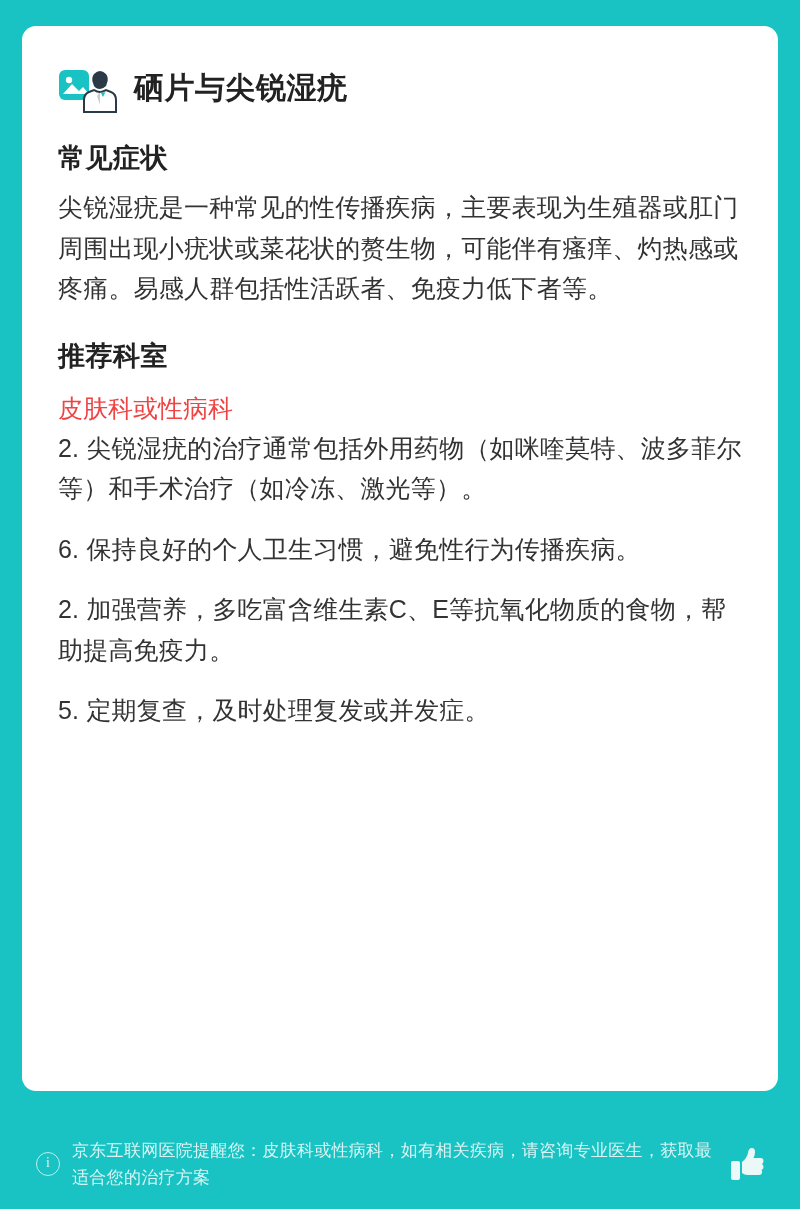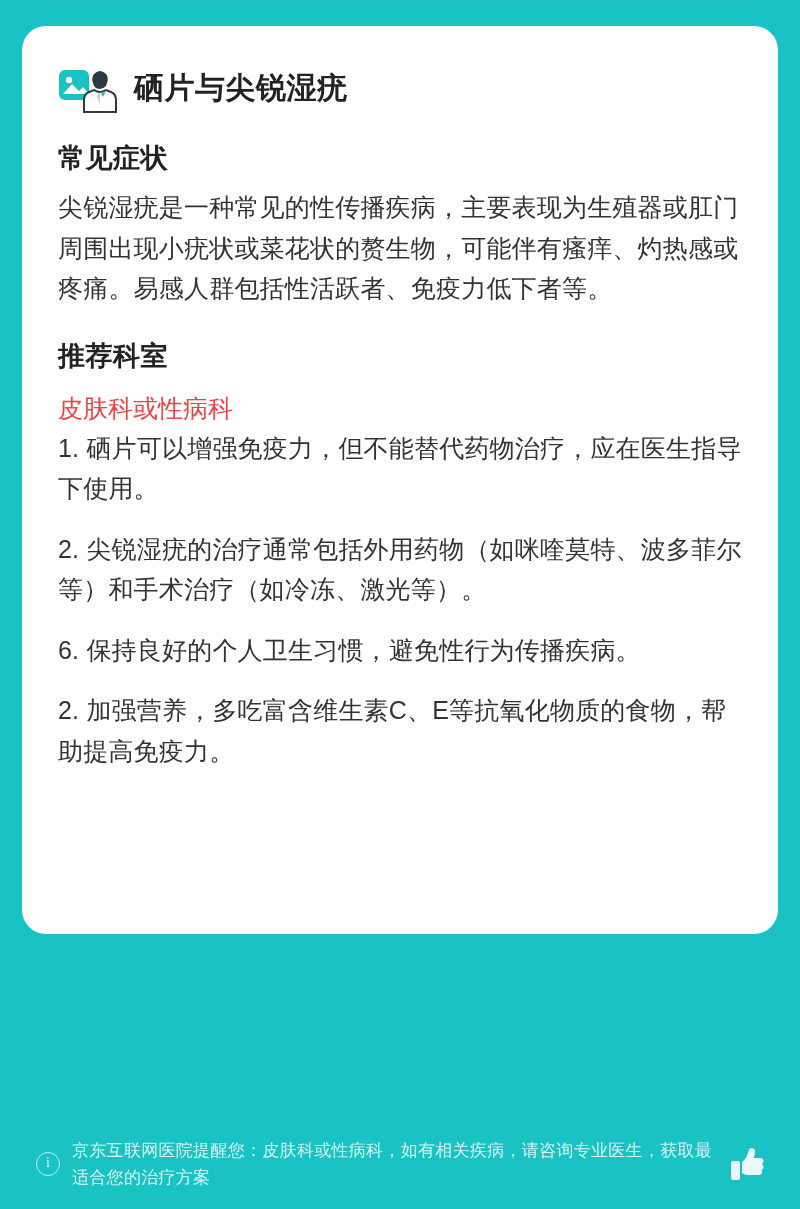--- a/index.html
+++ b/index.html
@@ -17,23 +17,23 @@
     position: relative;
     width: 800px;
     height: 1209px;
     background: #19c3c3;
     box-sizing: border-box;
     padding: 26px 22px 0 22px;
   }
   .card {
     position: relative;
     background: #ffffff;
-    border-radius: 24px;
+    border-radius: 14px;
     width: 756px;
-    height: 908px;
+    height: 1065px;
     box-sizing: border-box;
     padding: 28px 36px 20px 36px;
     overflow: hidden;
   }
   .header {
     display: flex;
     align-items: flex-start;
     gap: 14px;
     margin-bottom: 10px;
   }
@@ -147,24 +147,24 @@
       <div class="title">硒片与尖锐湿疣</div>
     </div>
 
     <div class="section-title first">常见症状</div>
     <p class="para">尖锐湿疣是一种常见的性传播疾病，主要表现为生殖器或肛门周围出现小疣状或菜花状的赘生物，可能伴有瘙痒、灼热感或疼痛。易感人群包括性活跃者、免疫力低下者等。</p>
 
     <div class="section-title">推荐科室</div>
     <p class="plain">皮肤科或性病科</p>
 
     <ul class="list">
-      <li>1. 硒片可以增强免疫力，但不能替代药物治疗，应在医生指导下使用。</li>
       <li>2. 尖锐湿疣的治疗通常包括外用药物（如咪喹莫特、波多菲尔等）和手术治疗（如冷冻、激光等）。</li>
       <li>6. 保持良好的个人卫生习惯，避免性行为传播疾病。</li>
       <li>2. 加强营养，多吃富含维生素C、E等抗氧化物质的食物，帮助提高免疫力。</li>
+      <li>5. 定期复查，及时处理复发或并发症。</li>
     </ul>
 
   </div>
 
   <div class="footer">
     <span class="info-icon">i</span>
     <div class="footer-text">京东互联网医院提醒您：皮肤科或性病科，如有相关疾病，请咨询专业医生，获取最适合您的治疗方案</div>
     <span class="thumb">
       <svg width="34" height="36" viewBox="0 0 34 36" xmlns="http://www.w3.org/2000/svg">
         <rect x="1" y="15" width="9" height="19" rx="2" fill="#eaf8f8"></rect>

